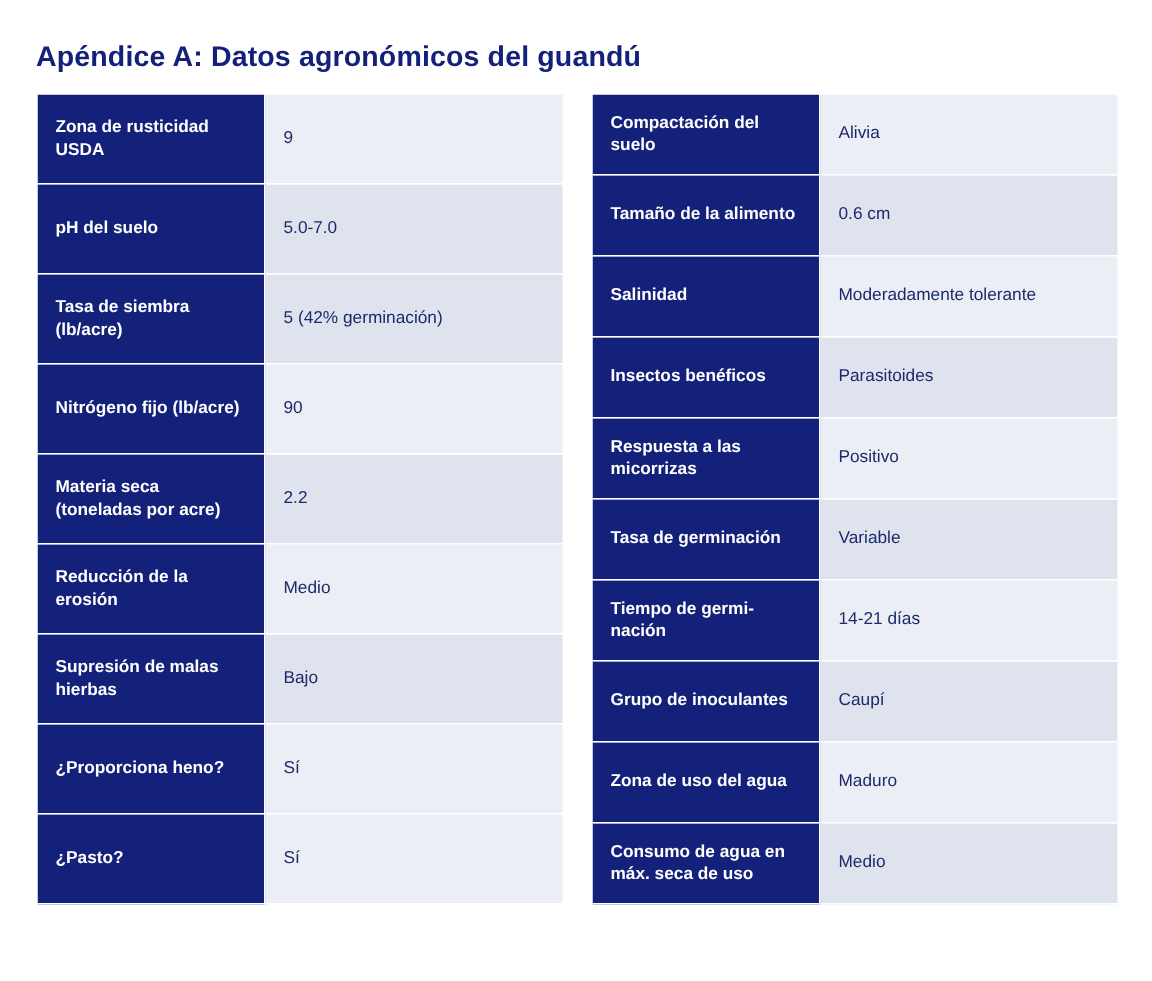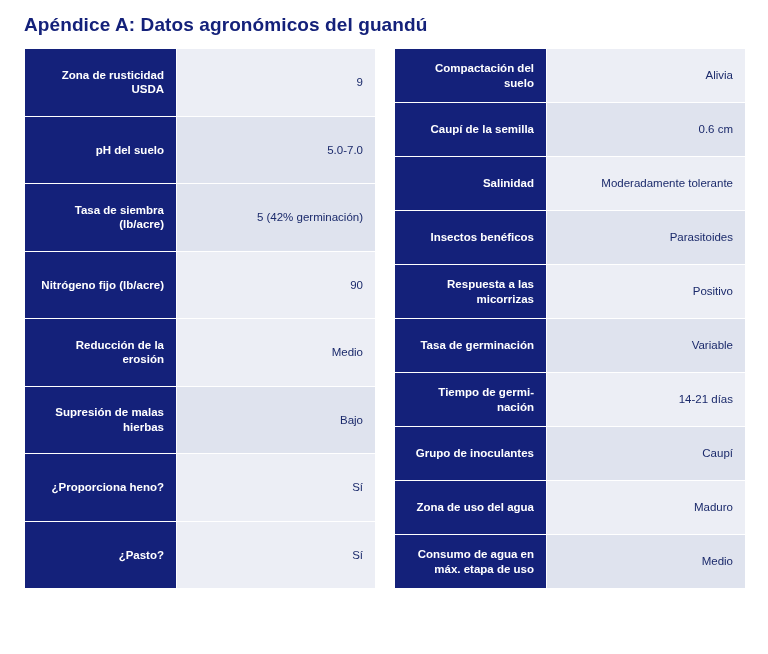--- a/index.html
+++ b/index.html
@@ -18,29 +18,28 @@
     position: relative;
     width: 768px;
     height: 654px;
     box-sizing: border-box;
     padding: 0;
   }
   .page-title {
     font-size: 19px;
     font-weight: bold;
     color: #14217a;
-    padding: 14px 0 12px 24px;
+    padding: 28px 0 12px 24px;
     letter-spacing: 0.1px;
   }
   .tables {
     display: flex;
     gap: 18px;
     padding: 0 22px 0 24px;
     box-sizing: border-box;
-    text-align: right;
   }
   .table {
     border-collapse: collapse;
     table-layout: fixed;
     border: 1px solid #ffffff;
   }
   .table.left { width: 355px; }
   .table.right { width: 355px; }
   .table tr { height: 54px; }
   .table td {
@@ -89,20 +88,24 @@
           <td class="value">5.0-7.0</td>
         </tr>
         <tr class="alt">
           <td class="label">Tasa de siembra (lb/acre)</td>
           <td class="value">5 (42% germinación)</td>
         </tr>
         <tr>
           <td class="label">Nitrógeno fijo (lb/acre)</td>
           <td class="value">90</td>
         </tr>
+        <tr class="alt">
+          <td class="label">Materia seca (toneladas por acre)</td>
+          <td class="value">2.2</td>
+        </tr>
         <tr>
           <td class="label">Reducción de la erosión</td>
           <td class="value">Medio</td>
         </tr>
         <tr class="alt">
           <td class="label">Supresión de malas hierbas</td>
           <td class="value">Bajo</td>
         </tr>
         <tr>
           <td class="label">¿Proporciona heno?</td>
@@ -115,21 +118,21 @@
       </tbody>
     </table>
 
     <table class="table right">
       <tbody>
         <tr>
           <td class="label">Compactación del suelo</td>
           <td class="value">Alivia</td>
         </tr>
         <tr class="alt">
-          <td class="label">Caupí de la semilla</td>
+          <td class="label">Tamaño de la alimento</td>
           <td class="value">0.6 cm</td>
         </tr>
         <tr>
           <td class="label">Salinidad</td>
           <td class="value">Moderadamente tolerante</td>
         </tr>
         <tr class="alt">
           <td class="label">Insectos benéficos</td>
           <td class="value">Parasitoides</td>
         </tr>
@@ -147,20 +150,20 @@
         </tr>
         <tr class="alt">
           <td class="label">Grupo de inoculantes</td>
           <td class="value">Caupí</td>
         </tr>
         <tr>
           <td class="label">Zona de uso del agua</td>
           <td class="value">Maduro</td>
         </tr>
         <tr class="alt">
-          <td class="label">Consumo de agua en máx. etapa de uso</td>
+          <td class="label">Consumo de agua en máx. seca de uso</td>
           <td class="value">Medio</td>
         </tr>
       </tbody>
     </table>
 
   </div>
 </div>
 
 </body></html>

